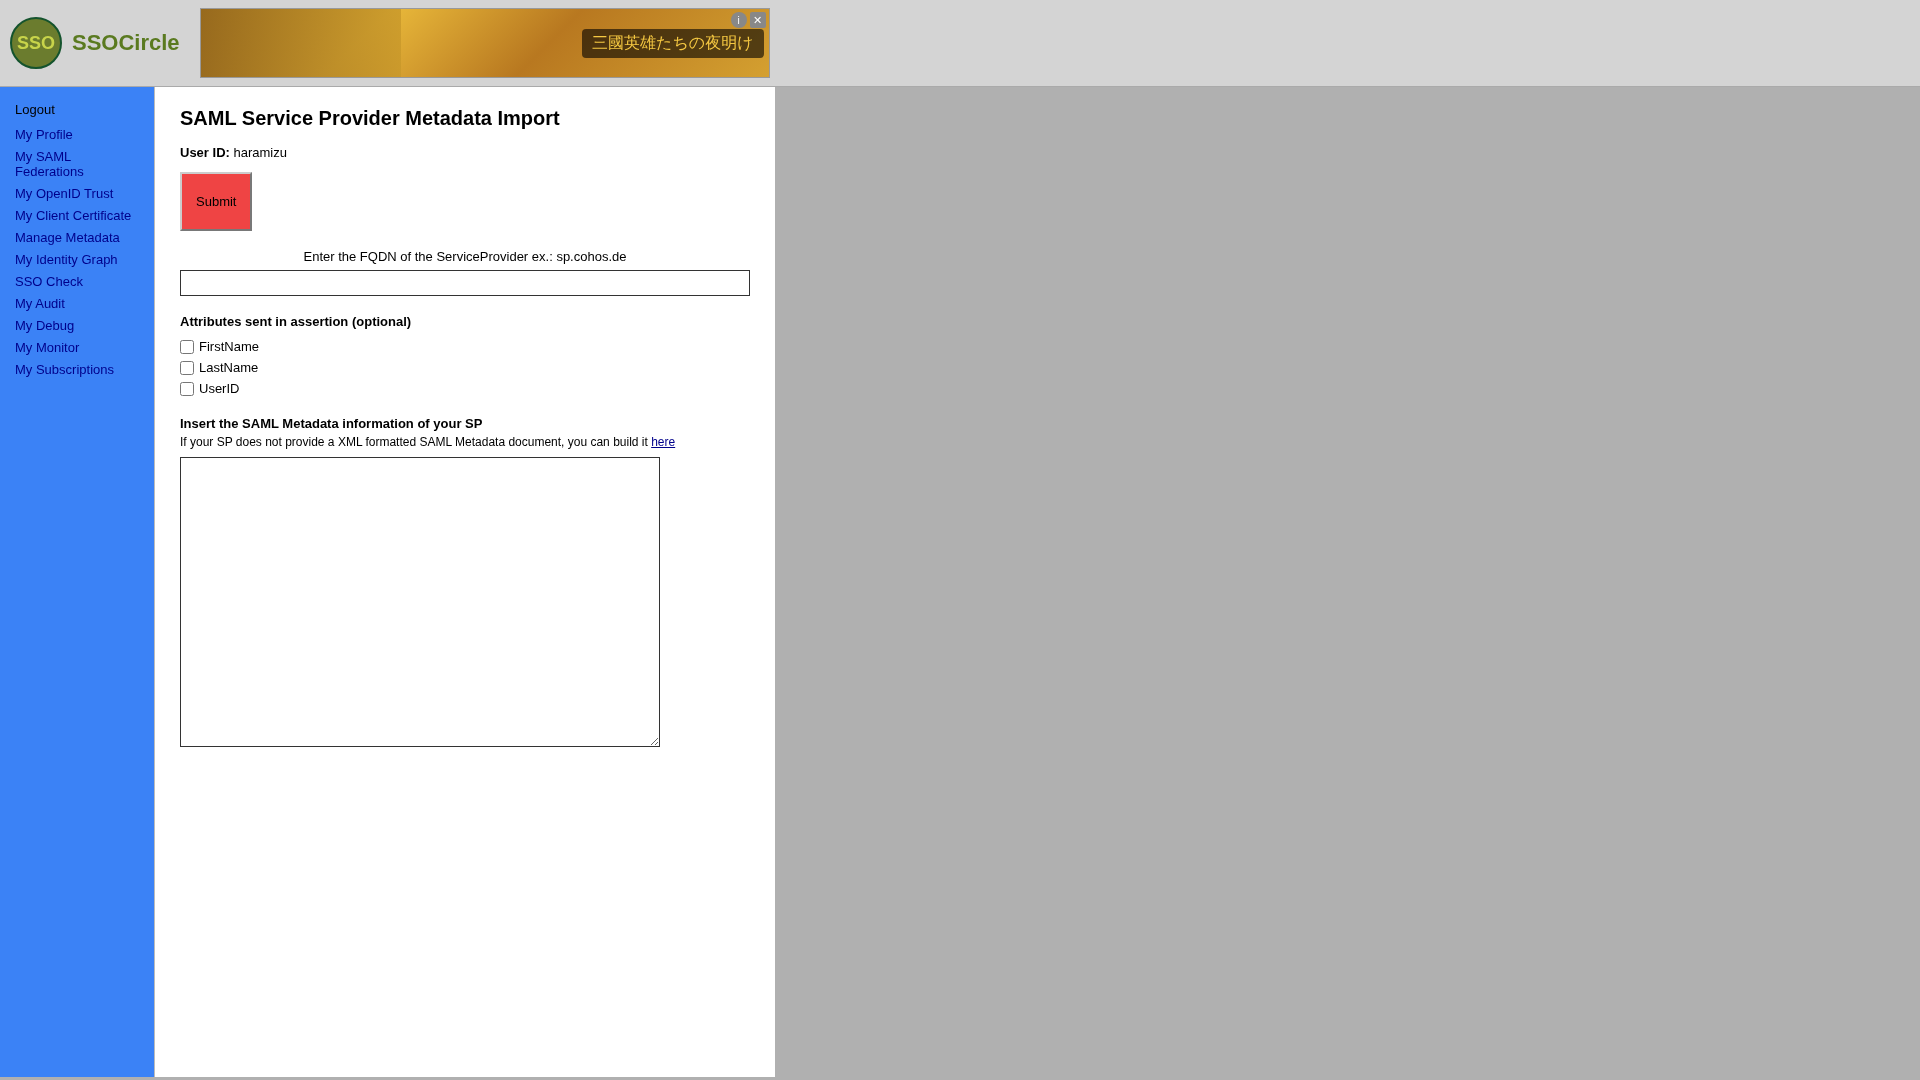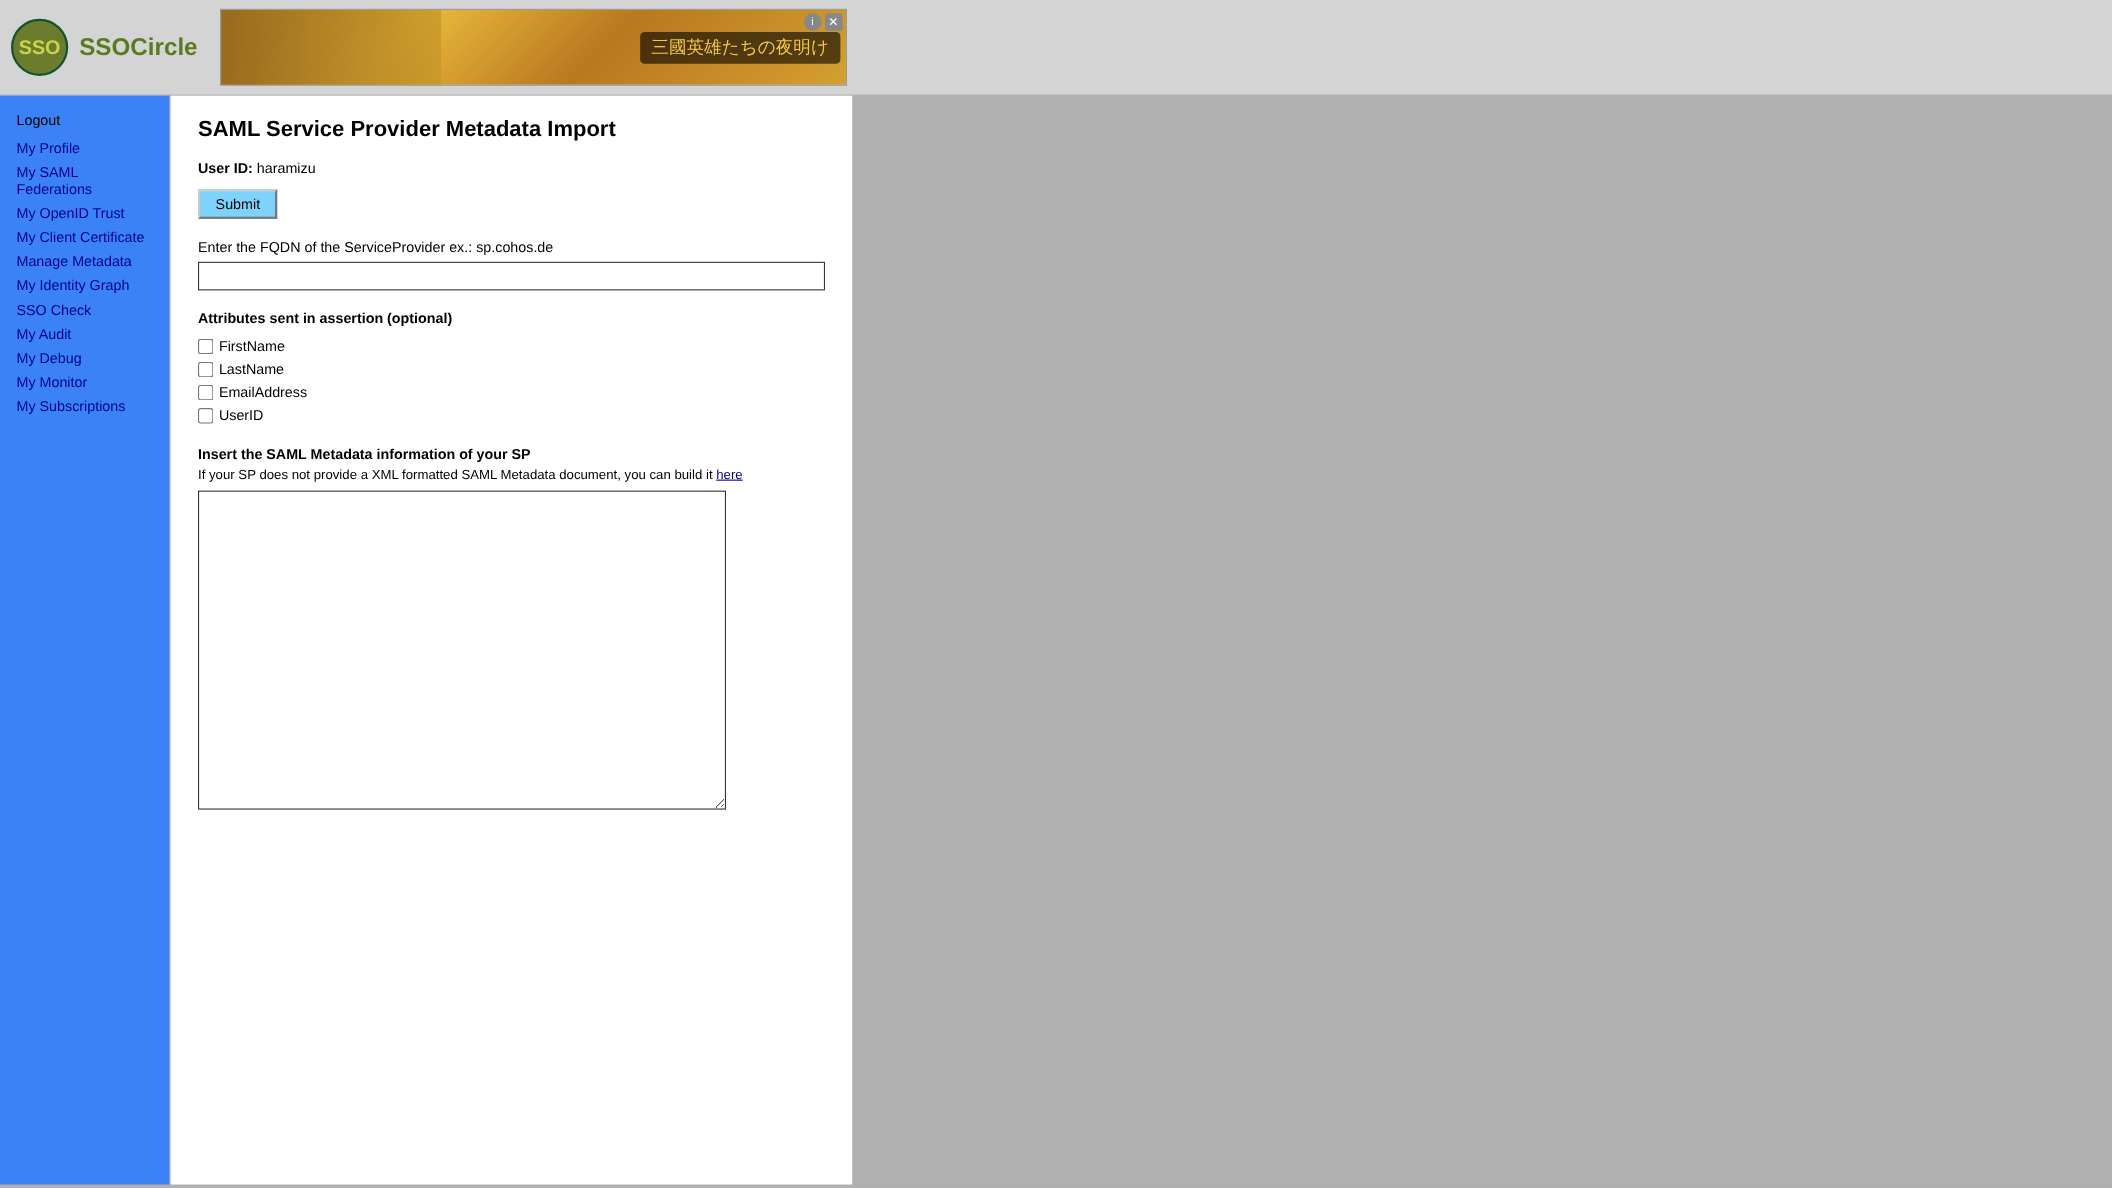--- a/index.html
+++ b/index.html
@@ -133,32 +133,33 @@
       color: #000000;
     }
     .user-id-line {
       font-size: 13px;
       margin-bottom: 12px;
     }
     .user-id-line strong {
       font-weight: bold;
     }
     .submit-btn {
-      background-color: #7dd3fc;
+      background-color: #ef4444;
       border: 2px outset #ccc;
-      padding: 4px 14px;
+      padding: 20px 14px;
       font-size: 13px;
       cursor: pointer;
       margin-bottom: 18px;
       display: inline-block;
     }
     .field-label {
       font-size: 13px;
       margin-bottom: 6px;
       color: #000;
+      text-align: center;
     }
     .fqdn-input {
       width: 580px;
       max-width: 100%;
       height: 26px;
       border: 1px solid #333;
       padding: 2px 4px;
       font-size: 13px;
       margin-bottom: 18px;
       display: block;
@@ -263,24 +264,20 @@
       <div class="checkbox-item">
         <input type="checkbox" style="">
         <label>FirstName</label>
       </div>
       <div class="checkbox-item">
         <input type="checkbox" style="">
         <label>LastName</label>
       </div>
       <div class="checkbox-item">
         <input type="checkbox" style="">
-        <label>EmailAddress</label>
-      </div>
-      <div class="checkbox-item">
-        <input type="checkbox" style="">
         <label>UserID</label>
       </div>
     </div>
 
     <div class="insert-label">Insert the SAML Metadata information of your SP</div>
     <div class="insert-sublabel">
       <span>If your SP does not provide a XML formatted SAML Metadata document, you can build it</span>
       <a href="#">here</a>
     </div>
 

